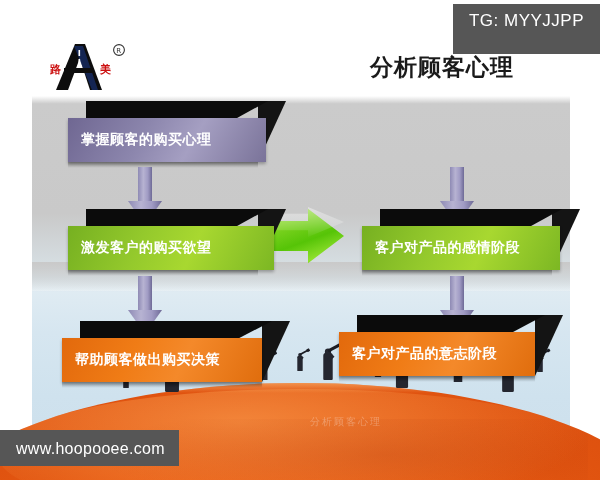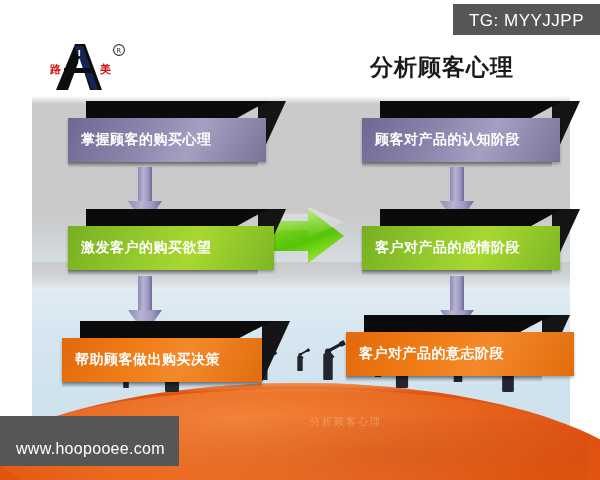--- a/index.html
+++ b/index.html
@@ -154,27 +154,27 @@
   .rarrow .ra-gloss{
     position:absolute;left:0;top:0;width:72px;height:34px;
     background:linear-gradient(to bottom,rgba(255,255,255,.45),rgba(255,255,255,0));
     clip-path:polygon(0 26%,50% 26%,50% 6%,100% 50%,50% 94%,50% 74%,0 74%);
   }
 
   
   .tg-chip{
     position:absolute;right:0;top:4px;
     background:#565656;color:#ffffff;
-    font-size:17px;padding:7px 16px 4px 16px;
+    font-size:17px;padding:7px 16px 23px 16px;
     letter-spacing:.5px;
   }
   .site-chip{
     position:absolute;left:0;bottom:14px;
     background:#565656;color:#ffffff;
-    font-size:16px;padding:24px 14px 8px 16px;
+    font-size:16px;padding:10px 14px 8px 16px;
     letter-spacing:.3px;
   }
   .wm{
     position:absolute;left:310px;top:415px;
     font-size:10px;color:rgba(255,255,255,.28);letter-spacing:2px;
     font-family:"DejaVu Sans","Liberation Sans",sans-serif;
   }
 </style>
 </head>
 <body>
@@ -318,45 +318,39 @@
     <div class="head"></div>
   </div>
 
   <div class="box orange" style="left:62px;top:338px;width:200px;">
     <div class="side3d-r" style="left:200px;"></div>
     <div class="top3d" style="width:192px;"></div>
     <div class="shelf" style="width:200px;"></div>
     <div class="slab">帮助顾客做出购买决策</div>
   </div>
 
-  <div class="box purple" style="left:362px;top:118px;">
-    <div class="side3d-r"></div>
-    <div class="top3d"></div>
-    <div class="shelf"></div>
-    <div class="slab">顾客对产品的认知阶段</div>
-  </div>
 
   <div class="darrow" style="left:440px;top:167px;">
     <div class="shaft"></div>
     <div class="head"></div>
   </div>
 
   <div class="box green" style="left:362px;top:226px;">
     <div class="side3d-r"></div>
     <div class="top3d"></div>
     <div class="shelf"></div>
     <div class="slab">客户对产品的感情阶段</div>
   </div>
 
   <div class="darrow" style="left:440px;top:276px;">
     <div class="shaft"></div>
     <div class="head"></div>
   </div>
 
-  <div class="box orange" style="left:346px;top:332px;width:228px;">
+  <div class="box orange" style="left:339px;top:332px;width:196px;">
     <div class="side3d-r" style="left:196px;"></div>
     <div class="top3d" style="width:188px;"></div>
     <div class="shelf" style="width:196px;"></div>
     <div class="slab">客户对产品的意志阶段</div>
   </div>
 
   <div class="rarrow">
     <div class="ra-body"></div>
     <div class="ra-gloss"></div>
   </div>

